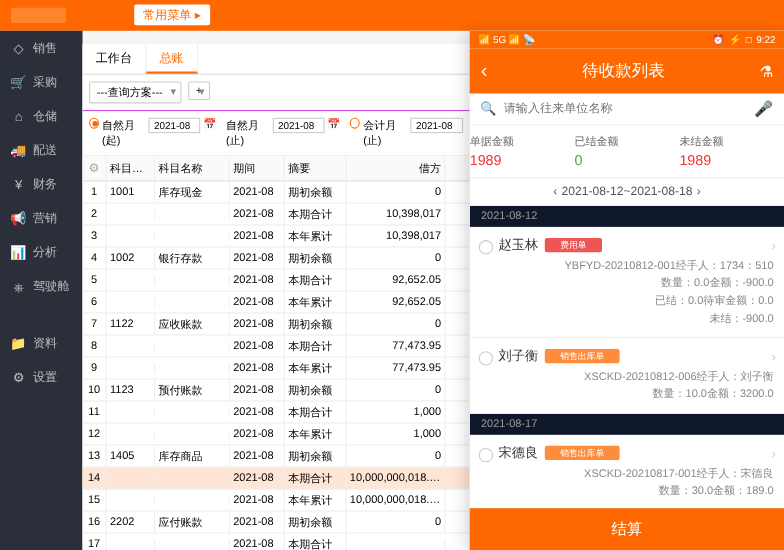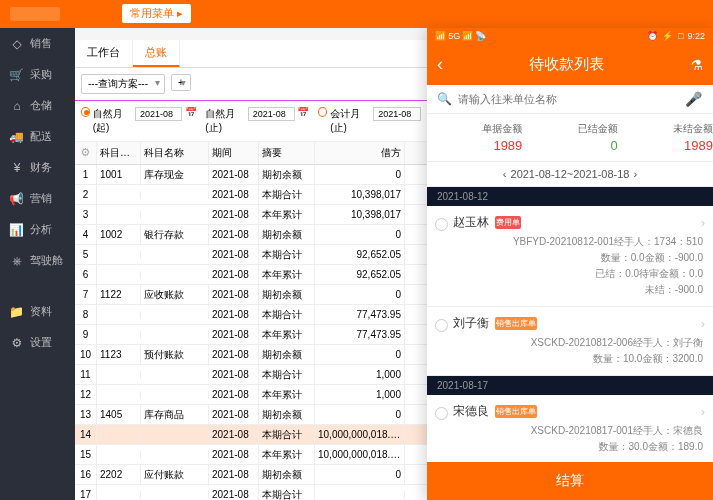--- a/index.html
+++ b/index.html
@@ -39,33 +39,33 @@
 .m-status-r{display:flex;gap:4px;align-items:center}
 .m-head{background:#ff6800;color:#fff;padding:10px;display:flex;align-items:center;justify-content:space-between}
 .m-title{font-size:15px;font-weight:500}
 .m-back{font-size:18px}
 .m-filter{font-size:14px}
 .m-search{display:flex;align-items:center;padding:6px 10px;gap:6px;border-bottom:1px solid #eee}
 .m-search-icon{color:#bbb;font-size:12px}
 .m-search-input{border:none;flex:1;font-size:11px;color:#bbb;outline:none}
 .m-mic{color:#ff6800;font-size:14px}
 .m-stats{display:flex;padding:8px 0;border-bottom:1px solid #eee}
-.m-stat{flex:1;text-align:right}
+.m-stat{flex:1;text-align:left}
 .m-stat-lbl{font-size:10px;color:#666}
 .m-stat-val{font-size:13px;font-weight:normal;margin-top:2px}
 .m-stat-val.red{color:#e33}
 .m-stat-val.grn{color:#4a4}
 .m-daterange{text-align:center;padding:6px;font-size:11px;color:#555;border-bottom:1px solid #eee;display:flex;justify-content:center;align-items:center;gap:4px}
 .m-list{flex:1;overflow:auto}
 .m-date-hdr{font-size:10px;color:#999;padding:4px 10px;background:#0f172a}
 .m-card{padding:8px 10px 8px 26px;border-bottom:1px solid #eee;position:relative;font-size:10px}
 .m-card:before{content:"";position:absolute;left:8px;top:12px;width:11px;height:11px;border:1px solid #ccc;border-radius:50%}
 .m-card-top{display:flex;align-items:center;gap:6px;margin-bottom:3px}
 .m-name{font-size:12px;color:#333;font-weight:500}
-.m-tag{font-size:8px;padding:1px 1px;border-radius:2px;color:#fff}
+.m-tag{font-size:8px;padding:1px 14px;border-radius:2px;color:#fff}
 .m-tag.r{background:#e55}
 .m-tag.o{background:#ff8c3a}
 .m-chev{position:absolute;right:8px;top:10px;color:#ccc;font-size:12px}
 .m-line{display:flex;justify-content:flex-end;color:#888;line-height:1.6}
 .m-foot{background:#ff6800;color:#fff;text-align:center;padding:10px;font-size:14px;cursor:pointer}
 </style>
 </head>
 <body>
 
 <div class="header">

